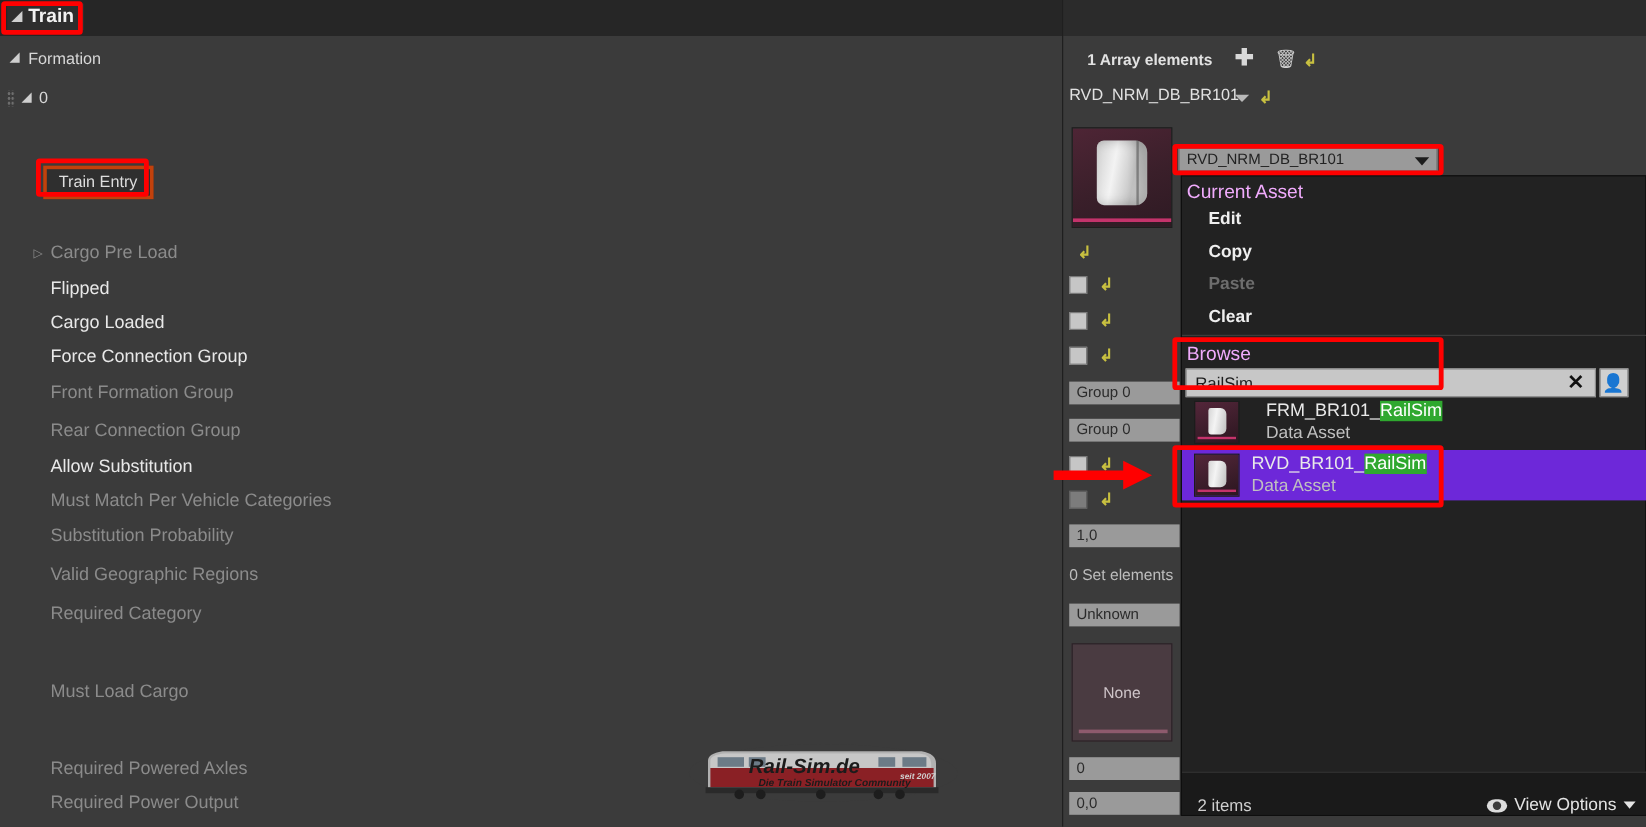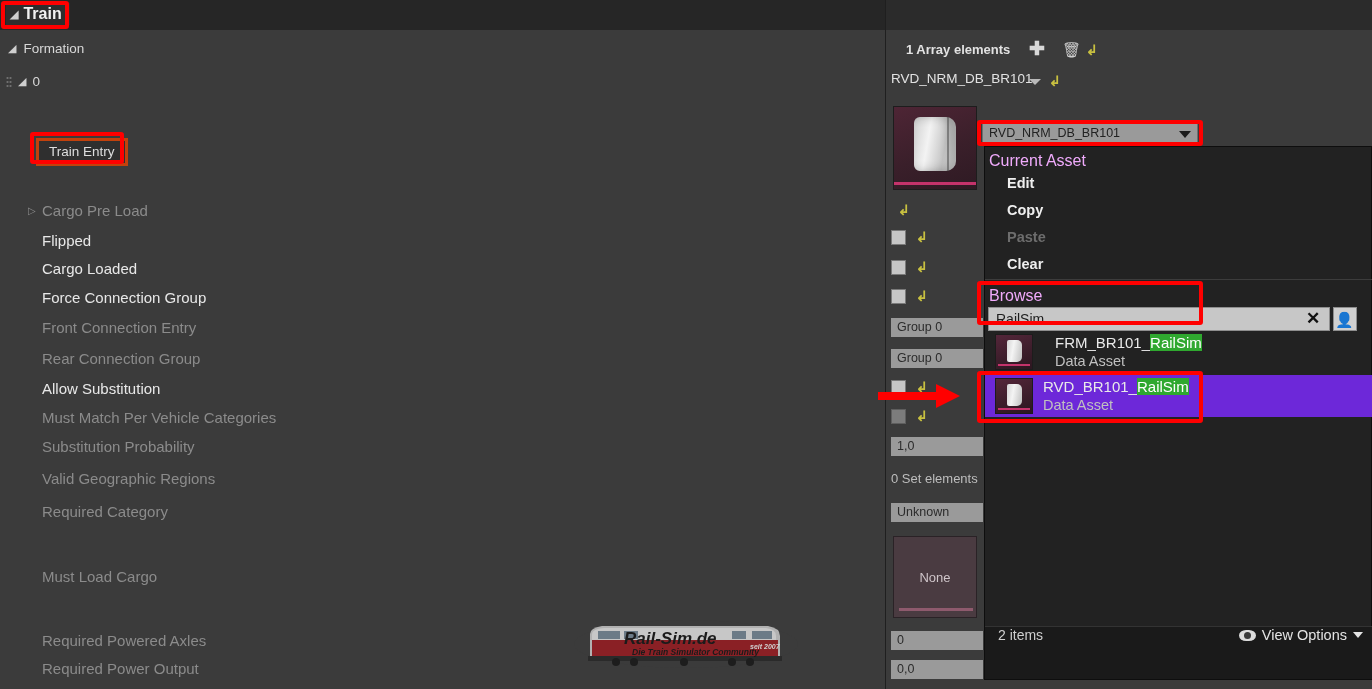--- a/index.html
+++ b/index.html
@@ -258,24 +258,24 @@
   .asset-icon-strip {
     position: absolute; left: 2px; bottom: 3px; width: 32px; height: 2px;
     background: #c4336b;
   }
   .asset-text { margin-left: 10px; line-height: 18px; }
   .asset-title { font-size: 15px; color: #e9e9e9; }
   .asset-title .hl { background: #2fa82f; color: #ffffff; }
   .asset-sub { font-size: 14.5px; color: #c0c0c0; }
 
   .menu-bottom {
-    position: absolute; left: 0; bottom: 0; width: 388px; height: 53px;
+    position: absolute; left: 0; bottom: 0; width: 388px; height: 36px;
     background: #1a1a1a;
     border-top: 1px solid #333;
-    display: flex; align-items: flex-start; justify-content: space-between;
+    display: flex; align-items: flex-end; justify-content: space-between;
     padding: 0 10px 0 13px;
   }
   .items-count { color: #cfcfcf; font-size: 14px; }
   .view-options {
     display: flex; align-items: center; gap: 6px;
     color: #e4e4e4; font-size: 14.5px;
   }
   .eye-icon {
     width: 17px; height: 11px; border-radius: 50% / 60%;
     background: #dcdcdc; position: relative; display: inline-block;
@@ -325,21 +325,21 @@
   </div>
 
   <div class="train-entry-label">Train Entry</div>
 
   <div id="left-props">
       <div class="prop disabled" style="left: 42px; top: 203px;">Cargo Pre Load</div>
       <div class="expander-tri" style="left: 28px; top: 205px;">▷</div>
       <div class="prop enabled" style="left: 42px; top: 233px;">Flipped</div>
       <div class="prop enabled" style="left: 42px; top: 261px;">Cargo Loaded</div>
       <div class="prop enabled" style="left: 42px; top: 290px;">Force Connection Group</div>
-      <div class="prop disabled" style="left: 42px; top: 320px;">Front Connection Entry</div>
+      <div class="prop disabled" style="left: 42px; top: 320px;">Front Formation Group</div>
       <div class="prop disabled" style="left: 42px; top: 351px;">Rear Connection Group</div>
       <div class="prop enabled" style="left: 42px; top: 381px;">Allow Substitution</div>
       <div class="prop disabled" style="left: 42px; top: 410px;">Must Match Per Vehicle Categories</div>
       <div class="prop disabled" style="left: 42px; top: 439px;">Substitution Probability</div>
       <div class="prop disabled" style="left: 42px; top: 471px;">Valid Geographic Regions</div>
       <div class="prop disabled" style="left: 42px; top: 504px;">Required Category</div>
       <div class="prop disabled" style="left: 42px; top: 569px;">Must Load Cargo</div>
       <div class="prop disabled" style="left: 42px; top: 633px;">Required Powered Axles</div>
       <div class="prop disabled" style="left: 42px; top: 661px;">Required Power Output</div>
     </div>

